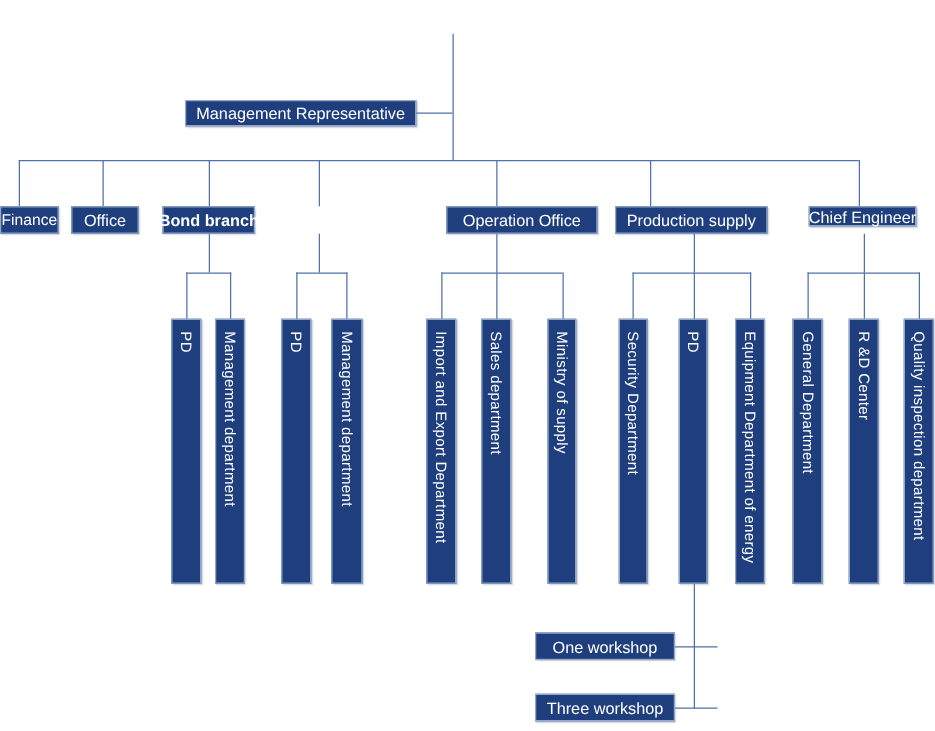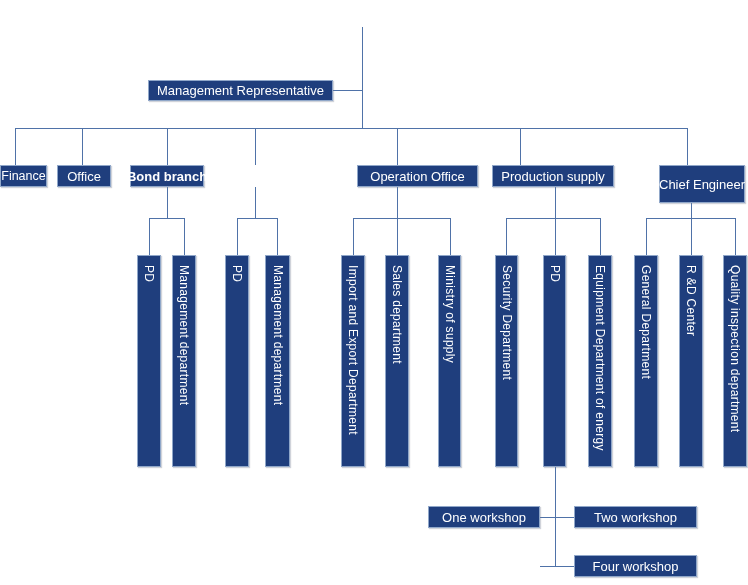--- a/index.html
+++ b/index.html
@@ -92,21 +92,21 @@
   <div class="line-h" style="left:540px;top:517px;width:34px;"></div>
   <div class="line-h" style="left:540px;top:566px;width:34px;"></div>
 
   <div class="hnode" style="left:148px;top:80px;width:185px;height:21px;">Management Representative</div>
 
   <div class="hnode" style="left:0px;top:165px;width:47px;height:22px;font-size:12.5px;">Finance</div>
   <div class="hnode" style="left:57px;top:165px;width:54px;height:22px;">Office</div>
   <div class="hnode" style="left:130px;top:165px;width:74px;height:22px;font-weight:bold;">Bond branch</div>
   <div class="hnode" style="left:357px;top:165px;width:121px;height:22px;">Operation Office</div>
   <div class="hnode" style="left:492px;top:165px;width:122px;height:22px;">Production supply</div>
-  <div class="hnode" style="left:647px;top:165px;width:86px;height:38px;margin-left:12px;">Chief Engineer</div>
+  <div class="hnode" style="left:647px;top:165px;width:86px;height:16px;">Chief Engineer</div>
 
   <div class="vnode" style="left:137px;top:255px;width:24px;height:212px;">
       <span>PD</span>
     </div>
   <div class="vnode" style="left:172px;top:255px;width:24px;height:212px;">
       <span>Management department</span>
     </div>
 
   <div class="vnode" style="left:225px;top:255px;width:24px;height:212px;">
       <span>PD</span>
@@ -139,16 +139,15 @@
       <span>General Department</span>
     </div>
   <div class="vnode" style="left:679px;top:255px;width:24px;height:212px;">
       <span>R &amp;D Center</span>
     </div>
   <div class="vnode" style="left:723px;top:255px;width:24px;height:212px;">
       <span>Quality inspection department</span>
     </div>
 
   <div class="hnode" style="left:428px;top:506px;width:112px;height:22px;">One workshop</div>
-  <div class="hnode" style="left:574px;top:506px;width:123px;height:22px;">Two workshop</div>
-  <div class="hnode" style="left:574px;top:555px;width:123px;height:22px;">Four workshop</div>
+  <div class="hnode" style="left:428px;top:555px;width:112px;height:22px;">Three workshop</div>
 
 </div>
 
 </body></html>

